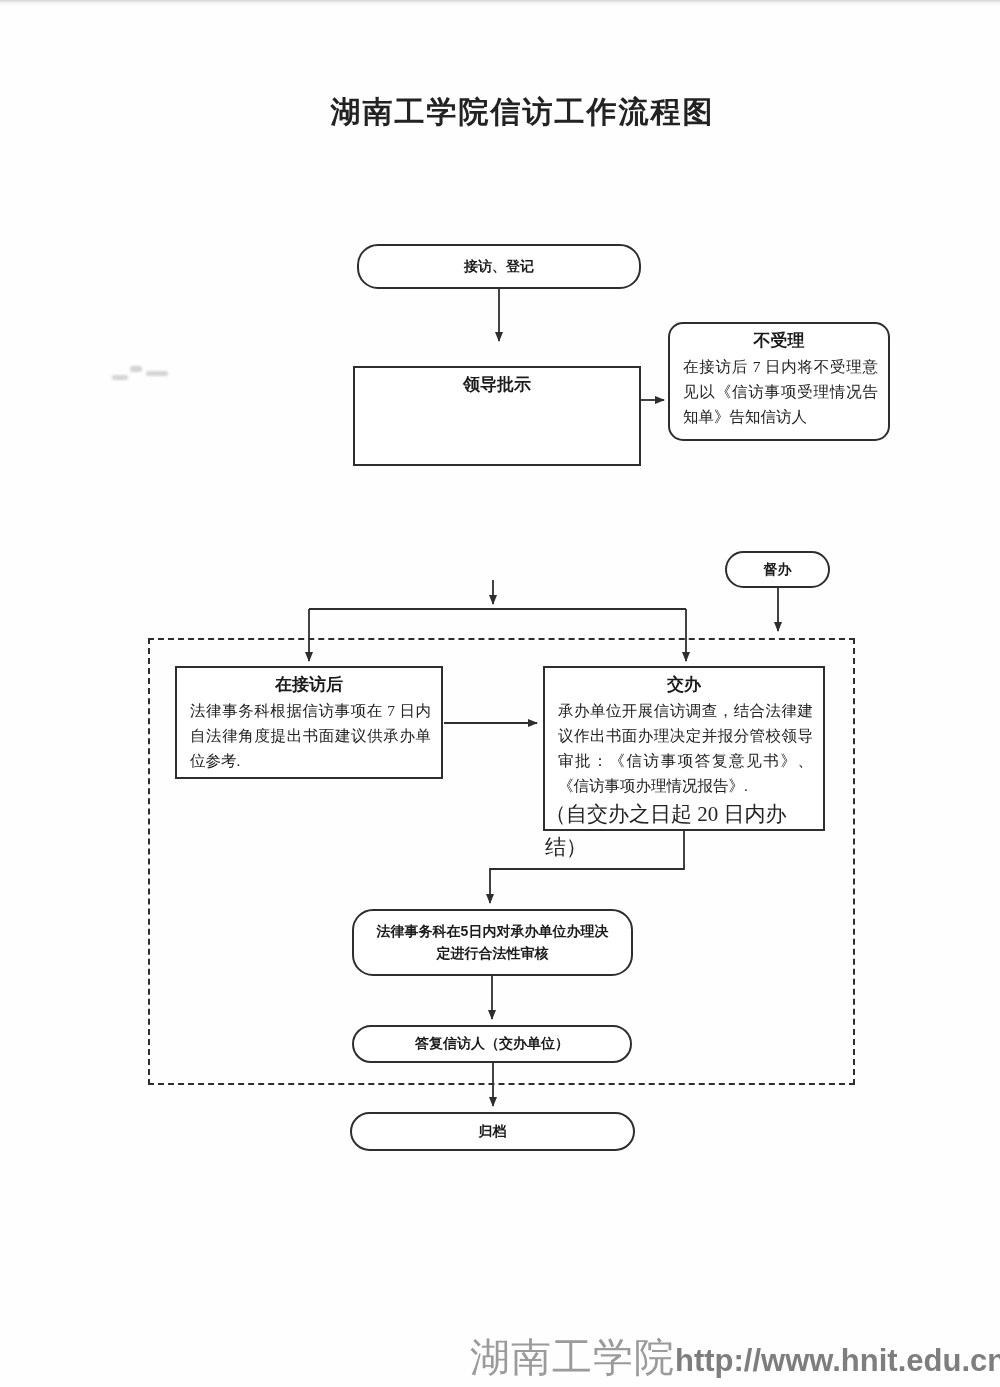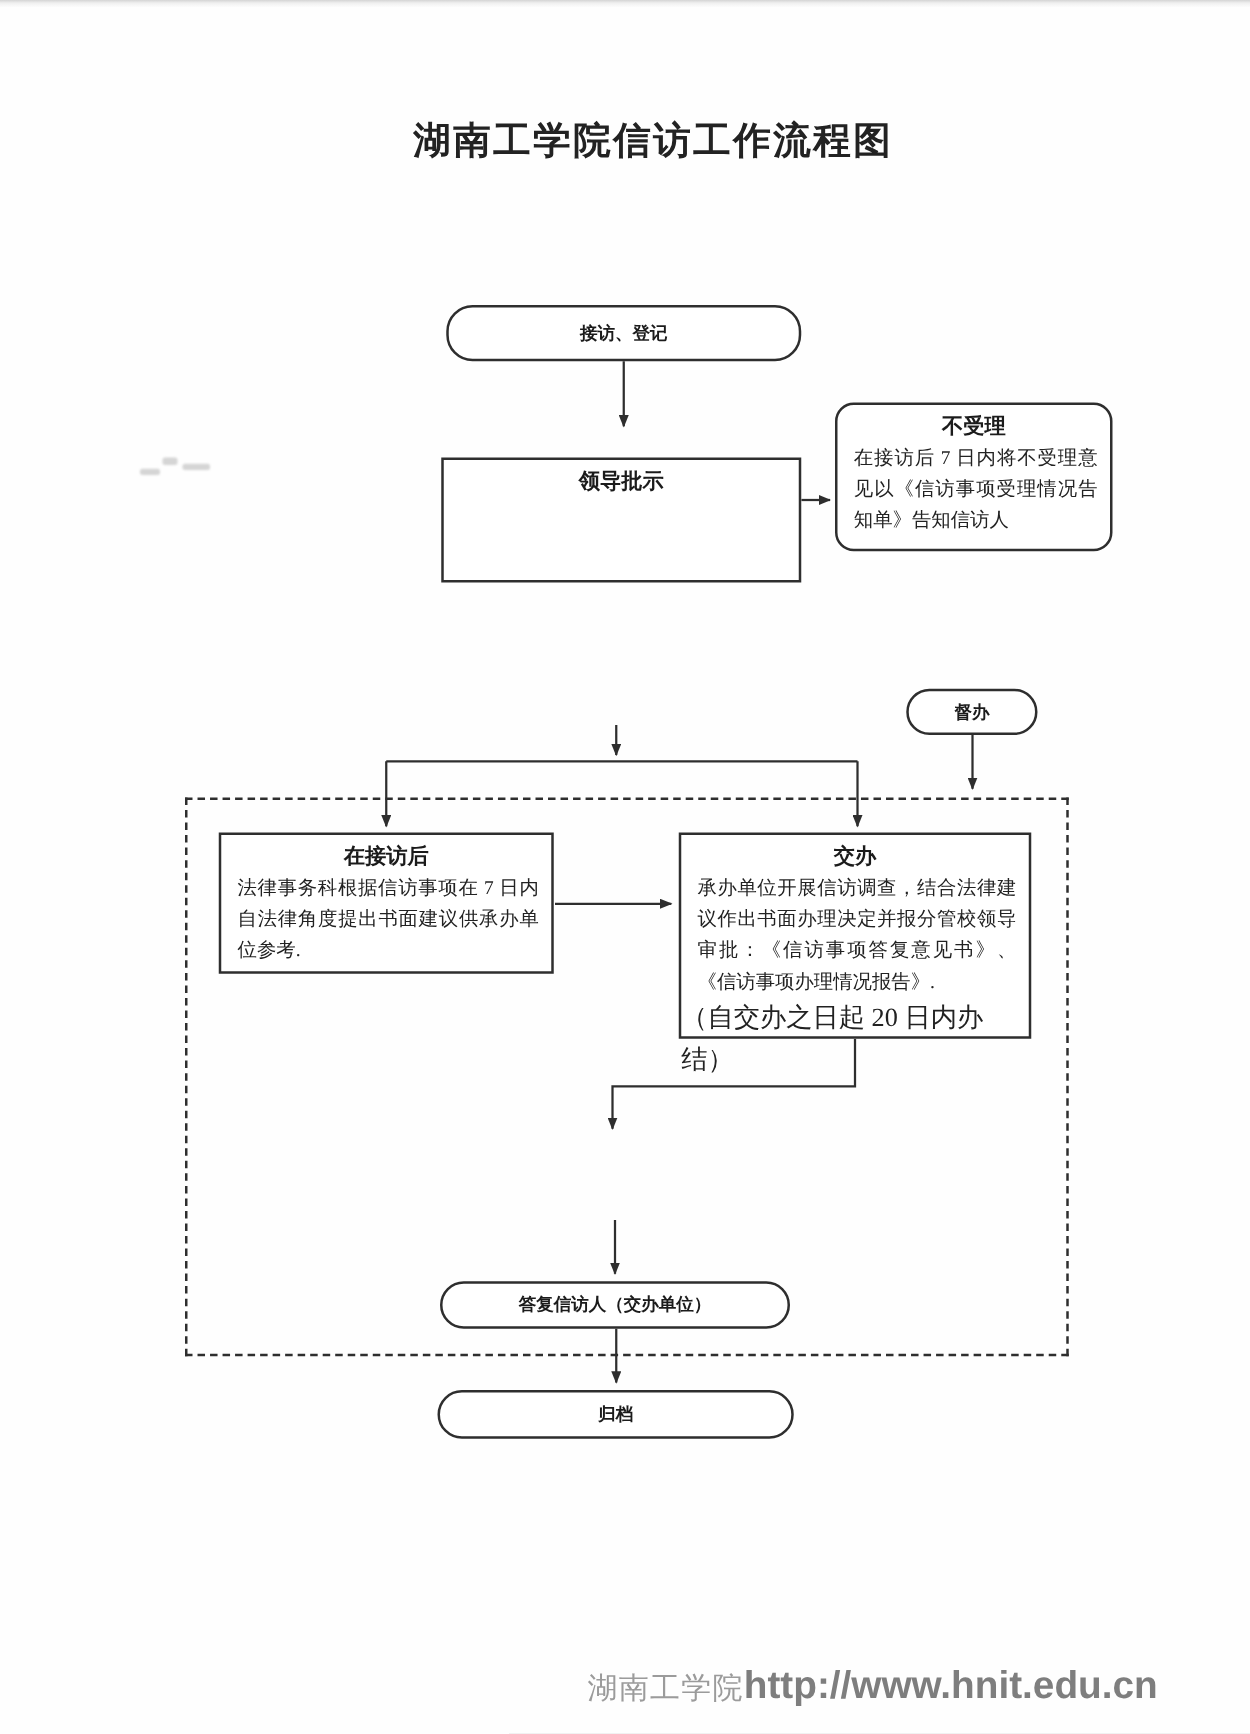--- a/index.html
+++ b/index.html
@@ -67,21 +67,21 @@
     box-sizing:border-box;
     background:transparent;
   }
   .arrows{position:absolute;left:0;top:0;pointer-events:none;}
   .footer{
     position:absolute;left:470px;top:1330px;width:530px;
     white-space:nowrap;
   }
   .footer-site{
     font-family:"Liberation Serif",serif;
-    font-size:24px;color:#9b9b9b;letter-spacing:1px;
+    font-size:40px;color:#9b9b9b;letter-spacing:1px;
   }
   .footer-url{
     font-family:"Liberation Sans",sans-serif;
     font-weight:700;font-size:31px;color:#7e7e7e;text-align:center;
   }
 </style>
 </head>
 <body>
 
 <div class="page">
@@ -139,20 +139,23 @@
     <div class="node-title">在接访后</div>
     <div class="node-body">法律事务科根据信访事项在 7 日内自法律角度提出书面建议供承办单位参考.</div>
   </div>
 
   <div class="node" style="left:543px;top:666px;width:282px;height:165px;">
     <div class="node-title">交办</div>
     <div class="node-body" style="padding-bottom:0;">承办单位开展信访调查，结合法律建议作出书面办理决定并报分管校领导审批：《信访事项答复意见书》、《信访事项办理情况报告》.</div>
     <div class="note-line">（自交办之日起 20 日内办结）</div>
   </div>
 
+  <div class="node flex-center" style="left:352px;top:909px;width:281px;height:67px;">
+    <span class="review-text">法律事务科在5日内对承办单位办理决定进行合法性审核</span>
+  </div>
 
   <div class="node flex-center" style="left:352px;top:1025px;width:280px;height:38px;">
     <span>答复信访人（交办单位）</span>
   </div>
 
   <div class="node flex-center" style="left:350px;top:1112px;width:285px;height:39px;">
     <span>归档</span>
   </div>
 
   <div class="footer">

